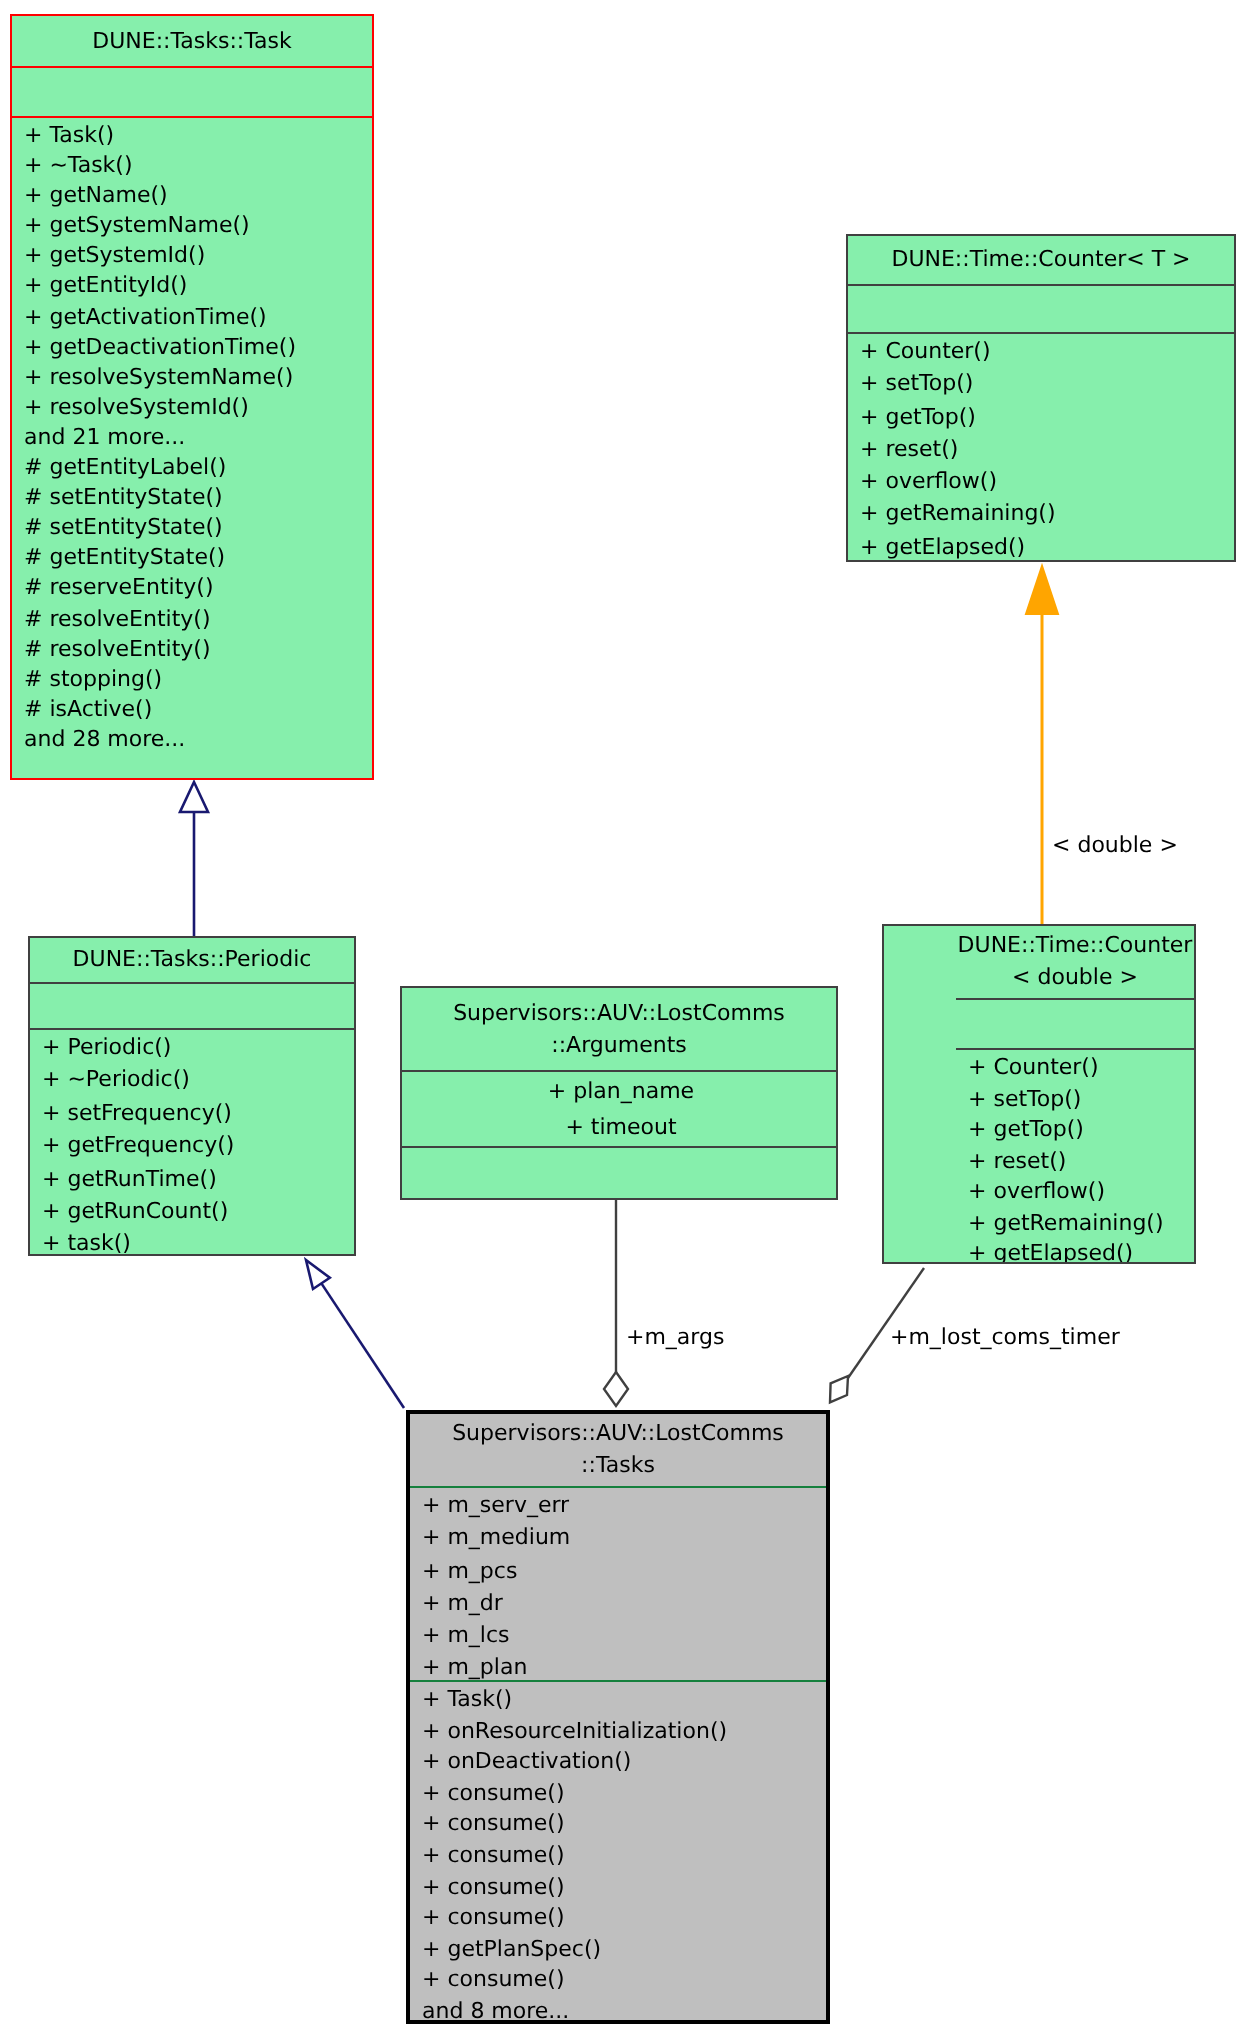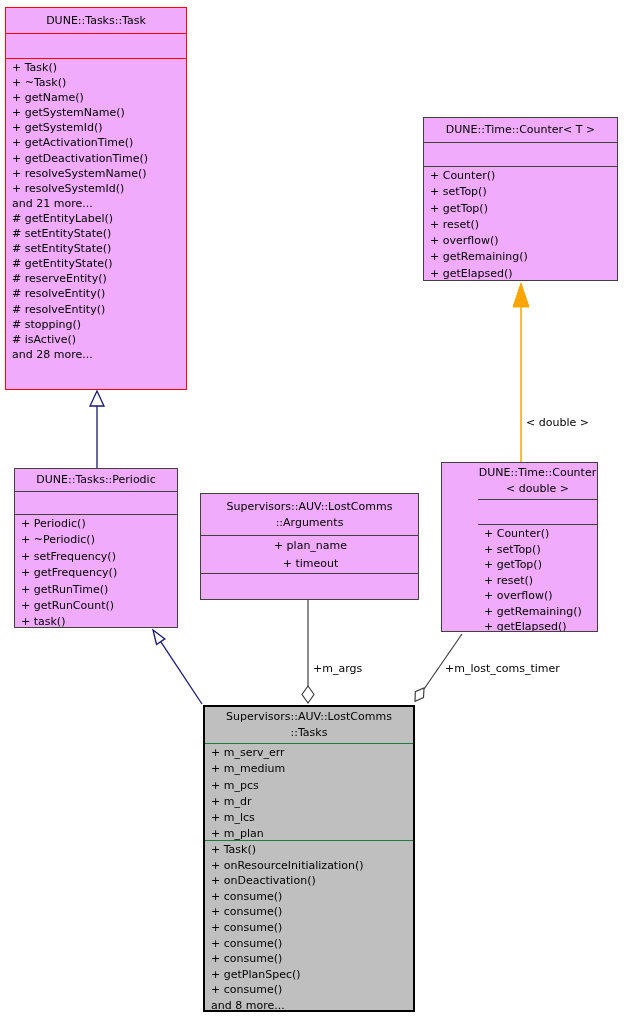--- a/index.html
+++ b/index.html
@@ -4,21 +4,21 @@
 <style>
   html,body { margin:0; padding:0; background:#ffffff; }
   .canvas {
     position:relative; width:624px; height:1019px; background:#ffffff;
     font-family:"DejaVu Sans","Liberation Sans",sans-serif;
     font-size:11px; color:#000000; overflow:hidden;
   }
   .edges { position:absolute; left:0; top:0; z-index:0; pointer-events:none; }
   .node {
     position:absolute; z-index:1; box-sizing:border-box;
-    background:#f0abfc; border:1px solid var(--bc,#404040);
+    background:#86efac; border:1px solid var(--bc,#404040);
     display:flex; flex-direction:column; cursor:pointer;
   }
   .sec { box-sizing:border-box; overflow:hidden; }
   .sec + .sec { border-top:1px solid var(--bc,#404040); }
   .title { display:flex; flex-direction:column; justify-content:center; align-items:center; text-align:center; line-height:16px; }
   .body-sec { padding:1px 4px 0 6px; }
   .body-sec .line { white-space:nowrap; }
   .grow { flex:1; }
   .lh151 .line { line-height:15.1px; }
   .lh155 .line { line-height:15.5px; }
@@ -71,20 +71,21 @@
     <div class="sec title" style="height:25px;">
         <div class="line">DUNE::Tasks::Task</div>
       </div>
     <div class="sec body-sec" style="height:25px;"></div>
     <div class="sec body-sec grow lh151">
         <div class="line">+ Task()</div>
         <div class="line">+ ~Task()</div>
         <div class="line">+ getName()</div>
         <div class="line">+ getSystemName()</div>
         <div class="line">+ getSystemId()</div>
+        <div class="line">+ getEntityId()</div>
         <div class="line">+ getActivationTime()</div>
         <div class="line">+ getDeactivationTime()</div>
         <div class="line">+ resolveSystemName()</div>
         <div class="line">+ resolveSystemId()</div>
         <div class="line">and 21 more...</div>
         <div class="line"># getEntityLabel()</div>
         <div class="line"># setEntityState()</div>
         <div class="line"># setEntityState()</div>
         <div class="line"># getEntityState()</div>
         <div class="line"># reserveEntity()</div>

